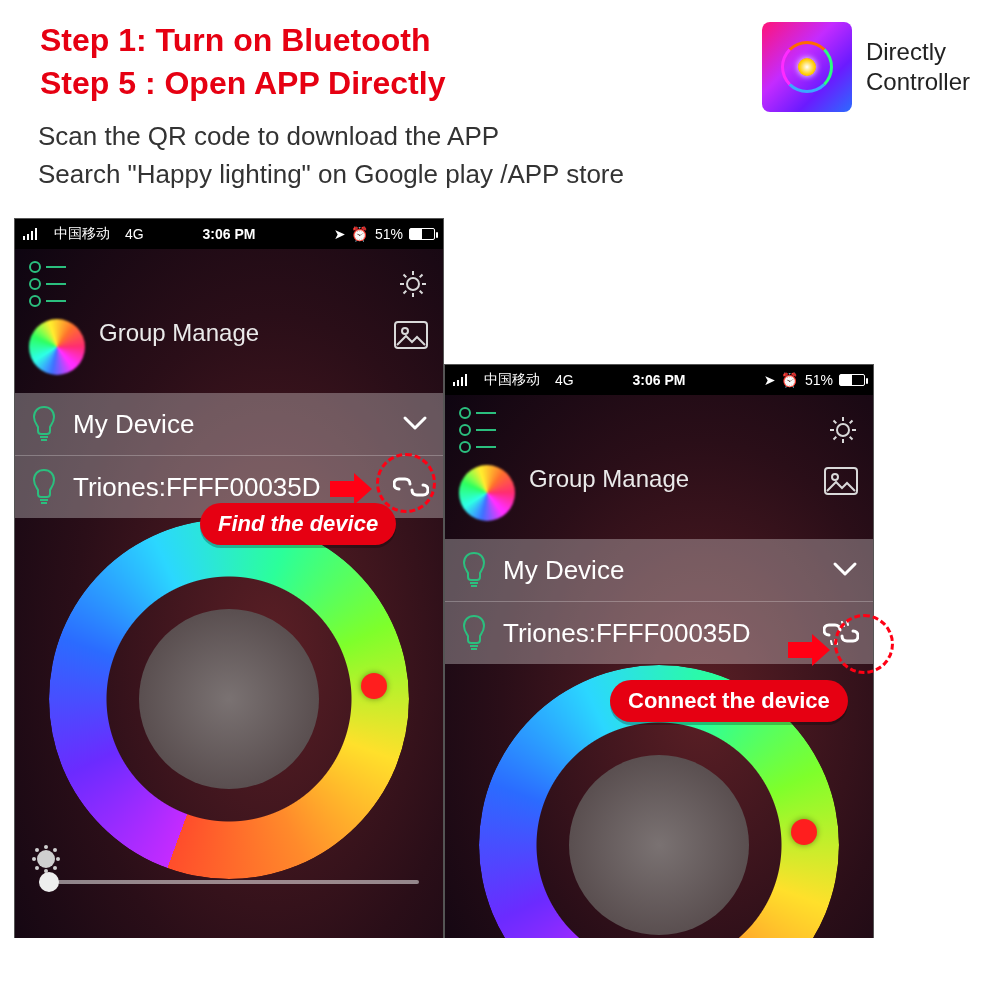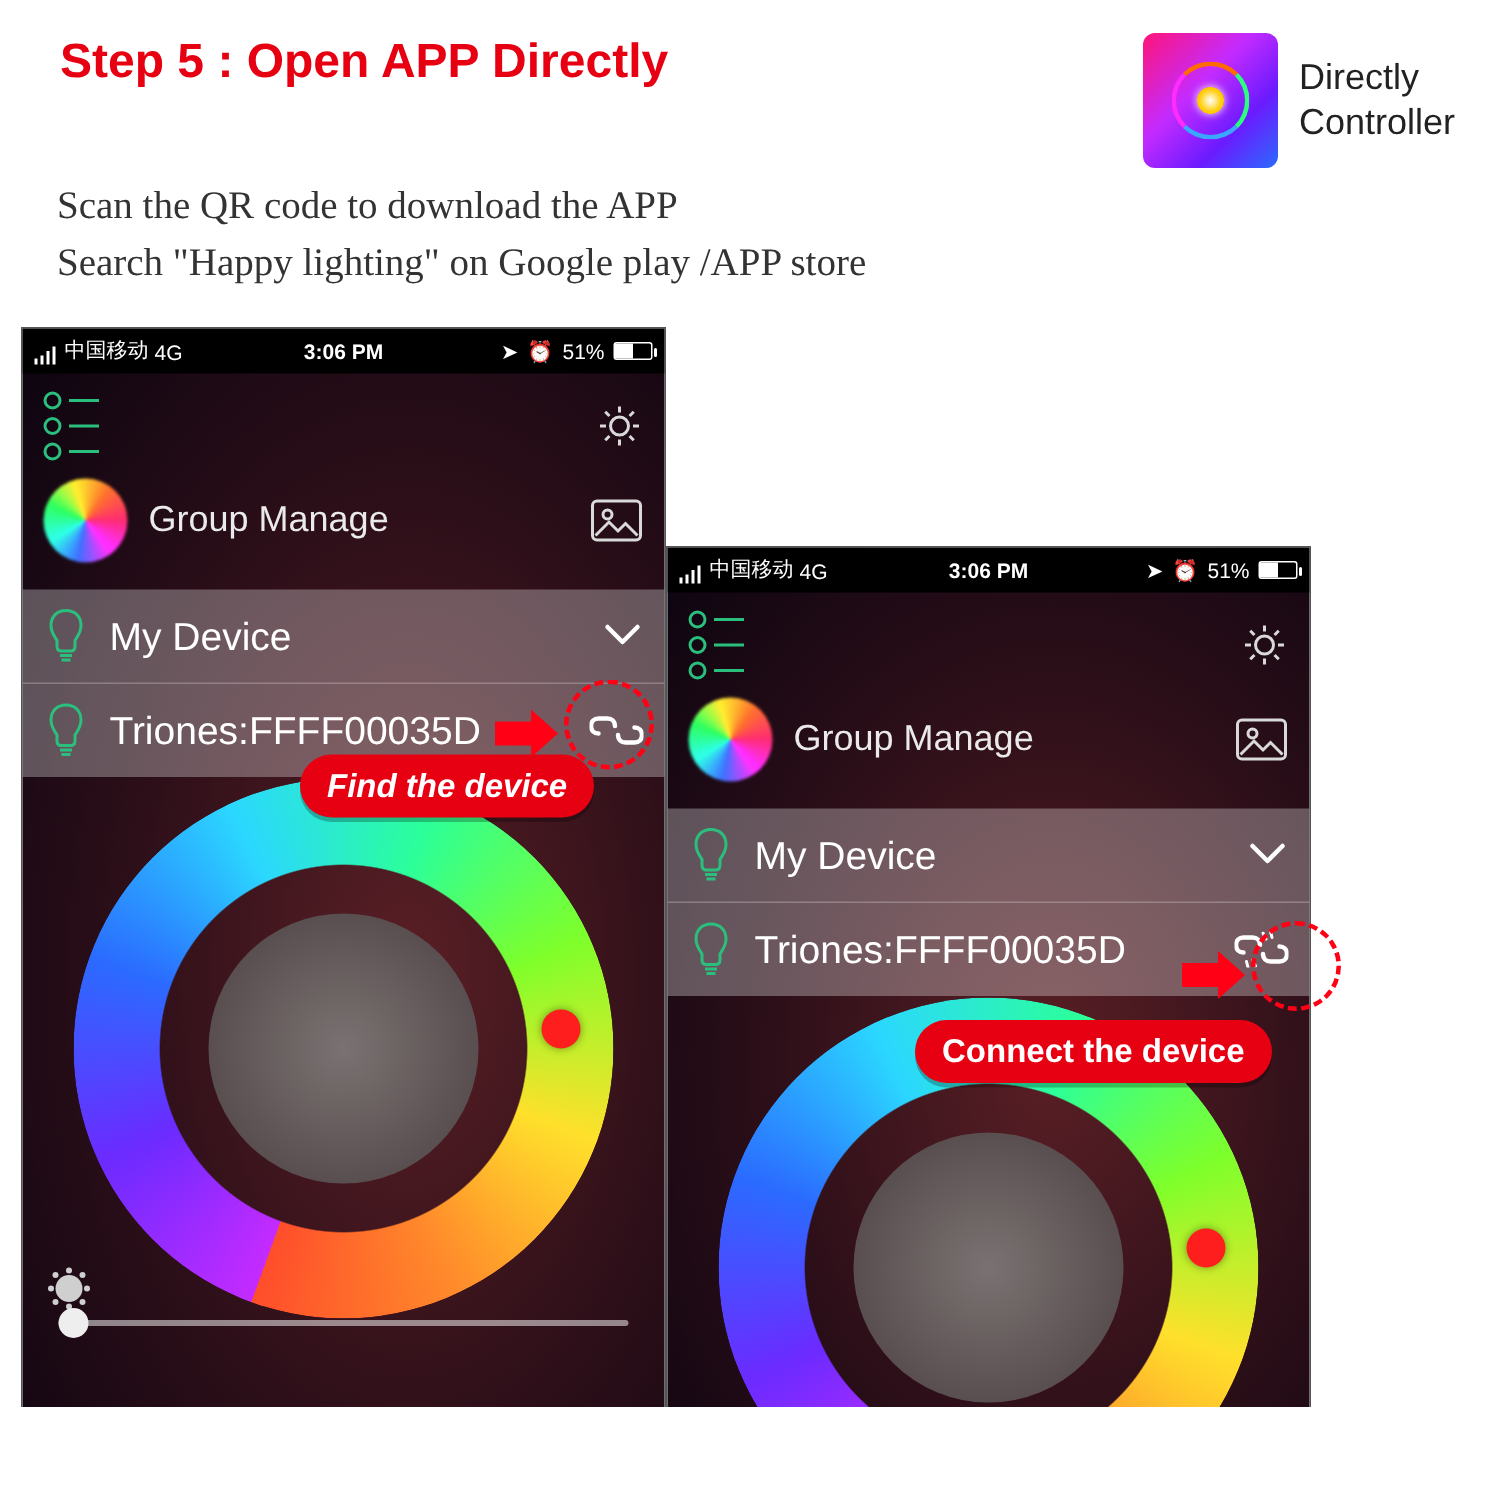--- a/index.html
+++ b/index.html
@@ -28,21 +28,21 @@
   .steps .step .g { letter-spacing: 0; }
 
   .sublines {
     position: absolute;
     left: 38px;
     top: 118px;
     color: #333;
     font-size: 26px;
     line-height: 1.45;
   }
-  .sublines p { margin: 0; font-family: Liberation Serif, serif; }
+  .sublines p { margin: 0; }
 
   
   .promo {
     position: absolute;
     right: 30px;
     top: 22px;
     display: flex;
     align-items: center;
     gap: 14px;
   }
@@ -90,21 +90,21 @@
   .statusbar {
     height: 30px;
     background: #000;
     color: #fff;
     font-size: 14px;
     display: flex;
     align-items: center;
     padding: 0 8px;
     position: relative;
   }
-  .statusbar .sb-left  { display: flex; align-items: flex-end; gap: 4px; }
+  .statusbar .sb-left  { display: flex; align-items: center; gap: 15px; }
   .statusbar .sb-center{
     position: absolute; left: 0; right: 0; text-align: center; font-weight: 600;
   }
   .statusbar .sb-right {
     margin-left: auto; display: flex; align-items: center; gap: 6px;
   }
   .signal {
     display: inline-block; width: 16px; height: 12px; position: relative;
   }
   .signal span {
@@ -141,21 +141,21 @@
   }
   .listicon span:after{
     content:""; width:20px; height:2px; background:#2bbf7e;
   }
   .gear {
     width:32px; height:32px; color:#d9d9d9;
   }
 
   
   .grouprow {
-    display:flex; align-items:center; padding:6px 14px 18px 14px;
+    display:flex; padding:6px 14px 18px 14px;
     gap:14px;
   }
   .grouprow .orb {
     width:56px; height:56px; border-radius:50%;
     background: conic-gradient(from 140deg, #ff2bff, #3b6bff, #2bffd7, #2bff5a, #ffe02b, #ff6b2b, #ff2b6b, #ff2bff);
     filter: blur(1px) brightness(1.05);
   }
   .grouprow .lbl {
     color:#eaeaea; font-size:24px;
   }
@@ -261,20 +261,21 @@
   .c2 { left: 786px; top: 620px; }
   .c2 .ring { position:absolute; left:48px; top:-6px; }
   .c2 .arrow{ position:absolute; left:2px;  top:12px; }
   .c2 .pill { left:-176px; top:60px; }
 
 </style>
 </head>
 <body>
 
 <div class="steps">
+  <p class="step"><span class="g">Step 1:  Turn on Bluetooth</span></p>
   <p class="step"><span class="g">Step 5 : Open APP Directly</span></p>
 </div>
 
 <div class="sublines">
   <p>Scan the QR code to download the APP</p>
   <p>Search  "Happy lighting"  on Google play /APP store</p>
 </div>
 
 <div class="promo">
   <div class="icon">

